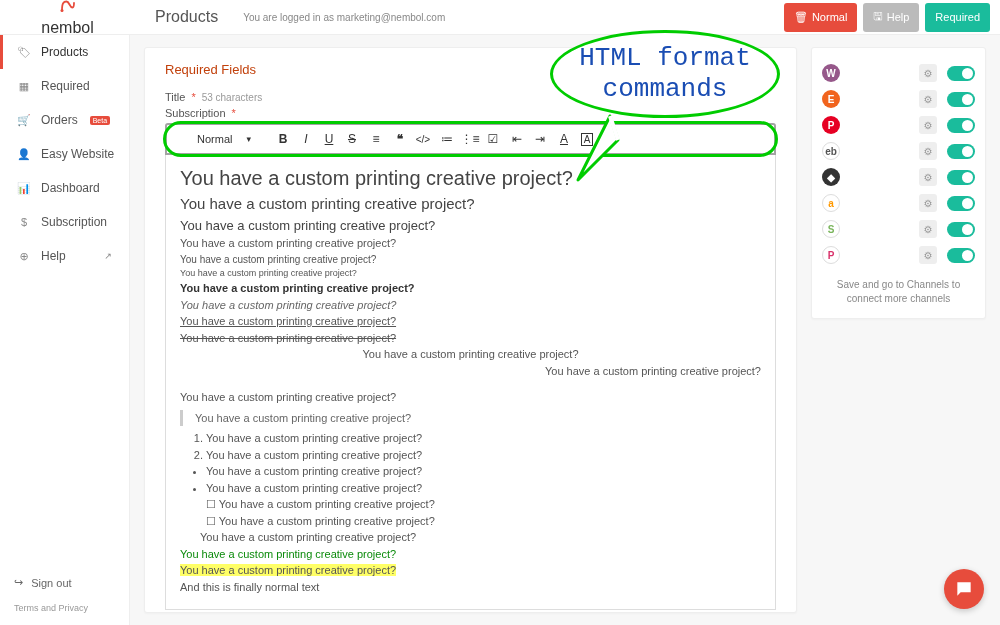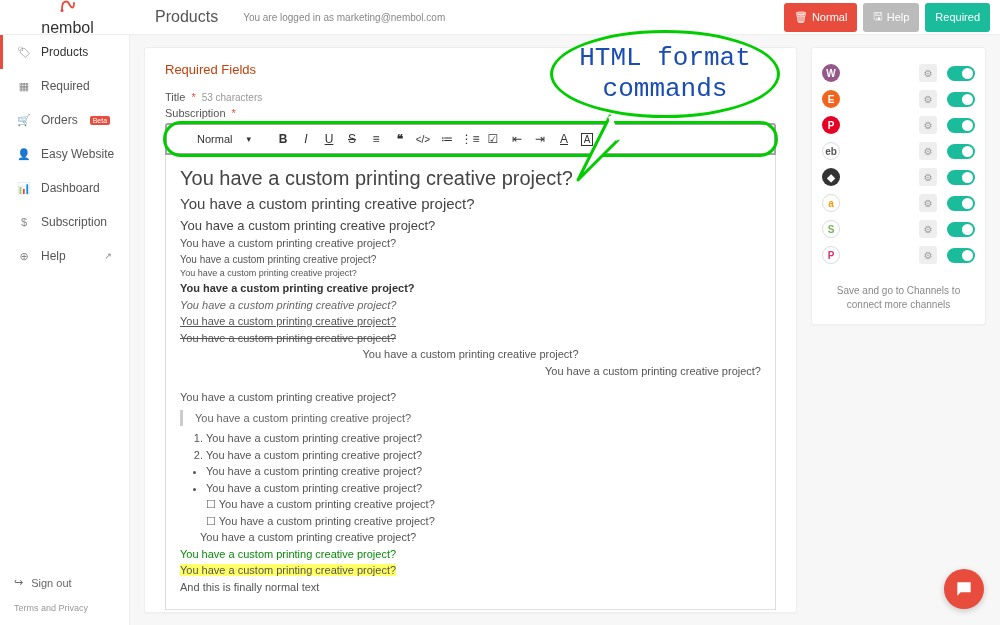--- a/index.html
+++ b/index.html
@@ -60,21 +60,21 @@
 .editor .green{color:#0a8a0a;}
 .editor .hl{background:#ffff66;}
 .editor .indent1{margin-left:20px;}
 .editor .sp{height:10px;}
 .channels { width: 175px; background:#fff; border:1px solid #eee; border-radius:3px; padding:12px 10px; box-shadow:0 1px 2px rgba(0,0,0,0.03); height:fit-content;}
 .ch-row{display:flex; align-items:center; justify-content:space-between; padding:4px 0;}
 .ch-icon{width:18px; height:18px; border-radius:50%; display:flex; align-items:center; justify-content:center; font-size:10px; font-weight:bold; color:#fff;}
 .gear{width:18px;height:18px;border-radius:3px;background:#eee;display:flex;align-items:center;justify-content:center;color:#999;font-size:10px;cursor:pointer;}
 .toggle{width:28px;height:15px;border-radius:8px;background:#1abc9c;position:relative;cursor:pointer;}
 .toggle::after{content:"";position:absolute;right:2px;top:2px;width:11px;height:11px;background:#fff;border-radius:50%;}
-.ch-note{font-size:10px; color:#888; text-align:center; margin-top:16px; line-height:1.4;}
+.ch-note{font-size:10px; color:#888; text-align:center; margin-top:10px; line-height:1.4;}
 .callout{position:absolute; top:30px; left:550px; width:230px; pointer-events:none;}
 .callout .bubble{border:3px solid #0c0; background:#fff; border-radius:50%; width:230px; height:88px; display:flex; align-items:center; justify-content:center; text-align:center;}
 .callout .bubble span{font-family:Liberation Mono, monospace; color:#1a4db3; font-size:26px; line-height:1.2;}
 .callout svg.tail{position:absolute; top:80px; left:20px;}
 .chat-fab{position:absolute; bottom:16px; right:16px; width:40px; height:40px; border-radius:50%; background:#e74c3c; display:flex; align-items:center; justify-content:center; color:#fff; cursor:pointer; box-shadow:0 2px 6px rgba(0,0,0,0.2);}
 ul.bullets{list-style:disc;}
 </style>
 </head>
 <body>
 

